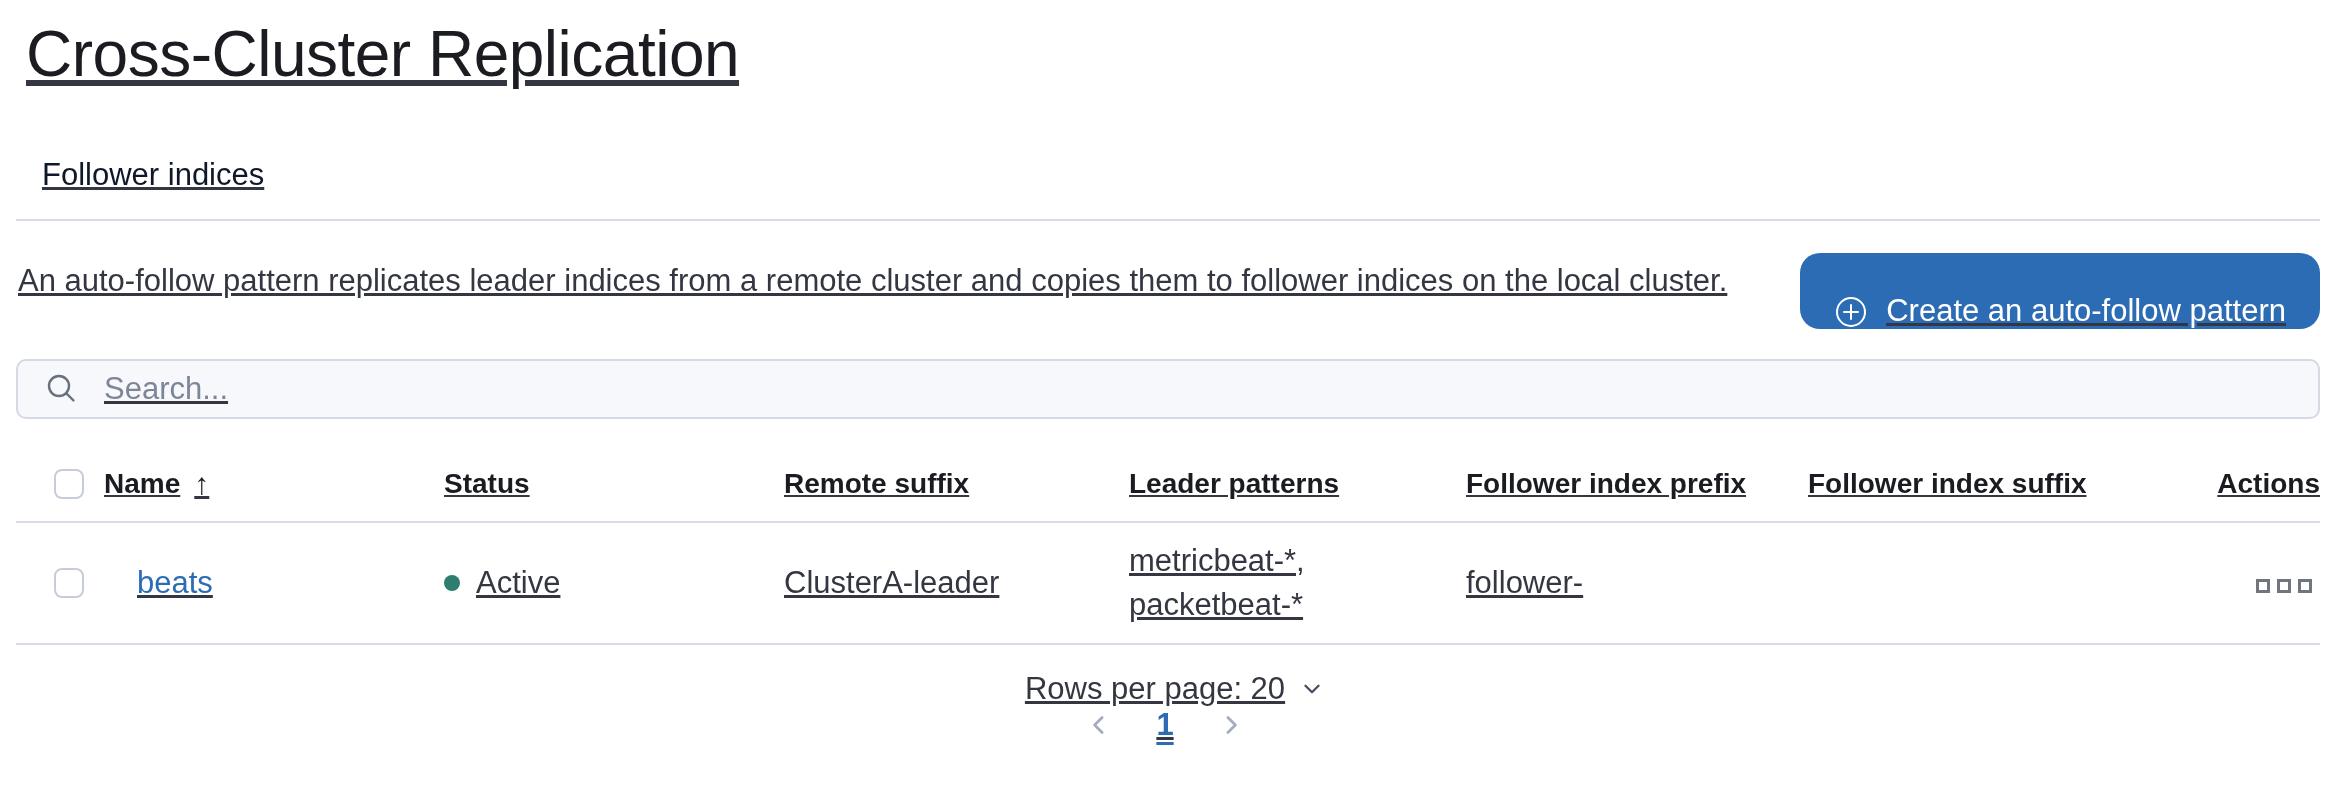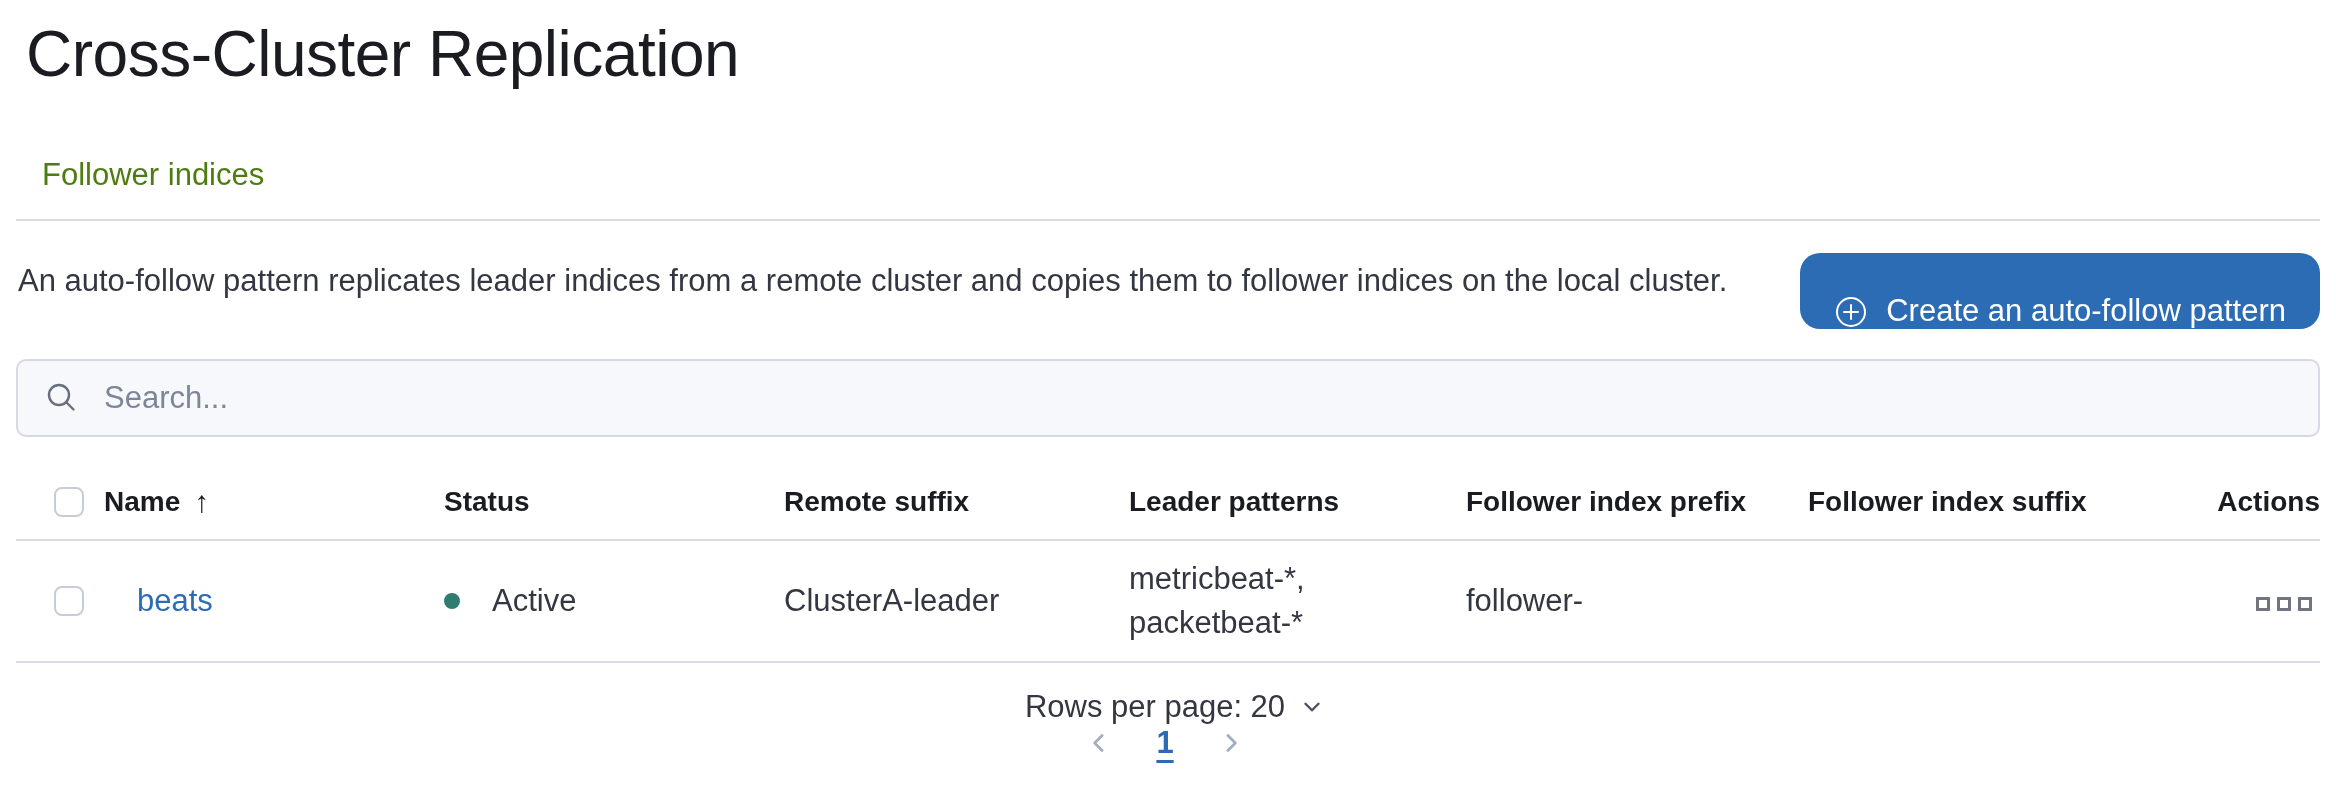--- a/index.html
+++ b/index.html
@@ -6,45 +6,45 @@
     --accent:#2c6cb4; --status-active:#2e7d6f; --title-text:#1a1c21;
     --body-text:#343741; --border:#d6dce8; --search-bg:#f6f8fb;
     --muted:#7d8598; --disabled:#a4adbe;
   }
   *{box-sizing:border-box;}
   html,body{margin:0;padding:0;}
   body{
     width:2336px;height:800px;overflow:hidden;background:#fff;
     font-family:"Liberation Sans","DejaVu Sans",sans-serif;color:var(--body-text);
   }
-  .page{padding:0 16px;}
+  .page{padding:0 16px;text-decoration:underline;}
 
   h1.page-title{
     margin:16px 0 0;padding-left:10px;font-size:64px;line-height:77px;
     font-weight:400;letter-spacing:-0.5px;color:var(--title-text);
   }
 
   .tabs{display:flex;margin-top:64px;border-bottom:2px solid var(--border);}
   .tab{
     padding:0 26px 22px;font-size:31px;line-height:36px;font-weight:500;
-    color:#4d7c0f;border-bottom:6px solid transparent;margin-bottom:-2px;cursor:pointer;
+    color:#0f172a;border-bottom:6px solid transparent;margin-bottom:-2px;cursor:pointer;
   }
   .tab + .tab{margin-left:26px;}
   .tab.active{color:var(--accent);border-bottom-color:var(--accent);}
 
   .intro{display:flex;justify-content:space-between;align-items:flex-start;margin-top:36px;}
   .desc{margin:0;padding-left:2px;font-size:31px;line-height:47px;color:var(--body-text);max-width:1730px;}
   .create-btn{
     flex-shrink:0;display:flex;align-items:flex-end;gap:18px;margin-left:60px;margin-top:-4px;
     background:var(--accent);color:#fff;border:none;border-radius:20px;height:76px;
     padding:0 34px;font-size:31px;font-family:inherit;cursor:pointer;
   }
 
   .search{
-    margin-top:30px;display:flex;align-items:center;height:78px;
+    margin-top:30px;display:flex;align-items:center;height:60px;
     background:var(--search-bg);border:2px solid #d4d9e4;border-radius:10px;
     padding:0 26px;gap:22px;
   }
   .search input{
     flex:1;border:none;outline:none;background:transparent;
     font-size:31px;font-family:inherit;color:var(--body-text);
   }
   .search input::placeholder{color:var(--muted);}
 
   table{margin-top:22px;width:2304px;border-collapse:collapse;table-layout:fixed;}
@@ -56,21 +56,21 @@
   td{
     padding:16px 40px 16px 0;font-size:31px;line-height:44px;color:var(--body-text);
     border-bottom:2px solid var(--border);vertical-align:middle;
   }
   td.actions-cell{text-align:right;padding-right:2px;}
   .check-col{padding-left:38px;}
   .name-header{display:flex;align-items:center;gap:14px;}
   .sort-arrow{font-size:30px;font-weight:400;color:var(--title-text);}
   .checkbox{width:30px;height:30px;border:2px solid #c6cdd9;border-radius:8px;background:#fff;cursor:pointer;}
   a.row-link{color:var(--accent);text-decoration:none;cursor:pointer;margin-left:33px;}
-  .status{display:flex;align-items:center;gap:32px;}
+  .status{display:flex;align-items:center;gap:16px;}
   .dot{width:16px;height:16px;border-radius:50%;background:var(--status-active);}
   .boxes{display:inline-flex;gap:7px;cursor:pointer;padding:6px;}
   .sq{width:14px;height:14px;border:3px solid #70757f;background:#fff;}
 
   .footer{display:flex;justify-content:space-between;align-items:center;margin-top:26px;flex-direction:column;}
   .rows-per-page{display:flex;align-items:center;gap:14px;font-size:31px;color:var(--body-text);padding-left:14px;cursor:pointer;}
   .pagination{display:flex;align-items:center;gap:42px;padding-right:6px;}
   .page-num{font-size:31px;font-weight:700;color:var(--accent);text-decoration:underline;text-underline-offset:7px;cursor:pointer;}
   .pag-btn{display:flex;align-items:center;cursor:pointer;background:none;border:none;padding:0;}
 </style>

